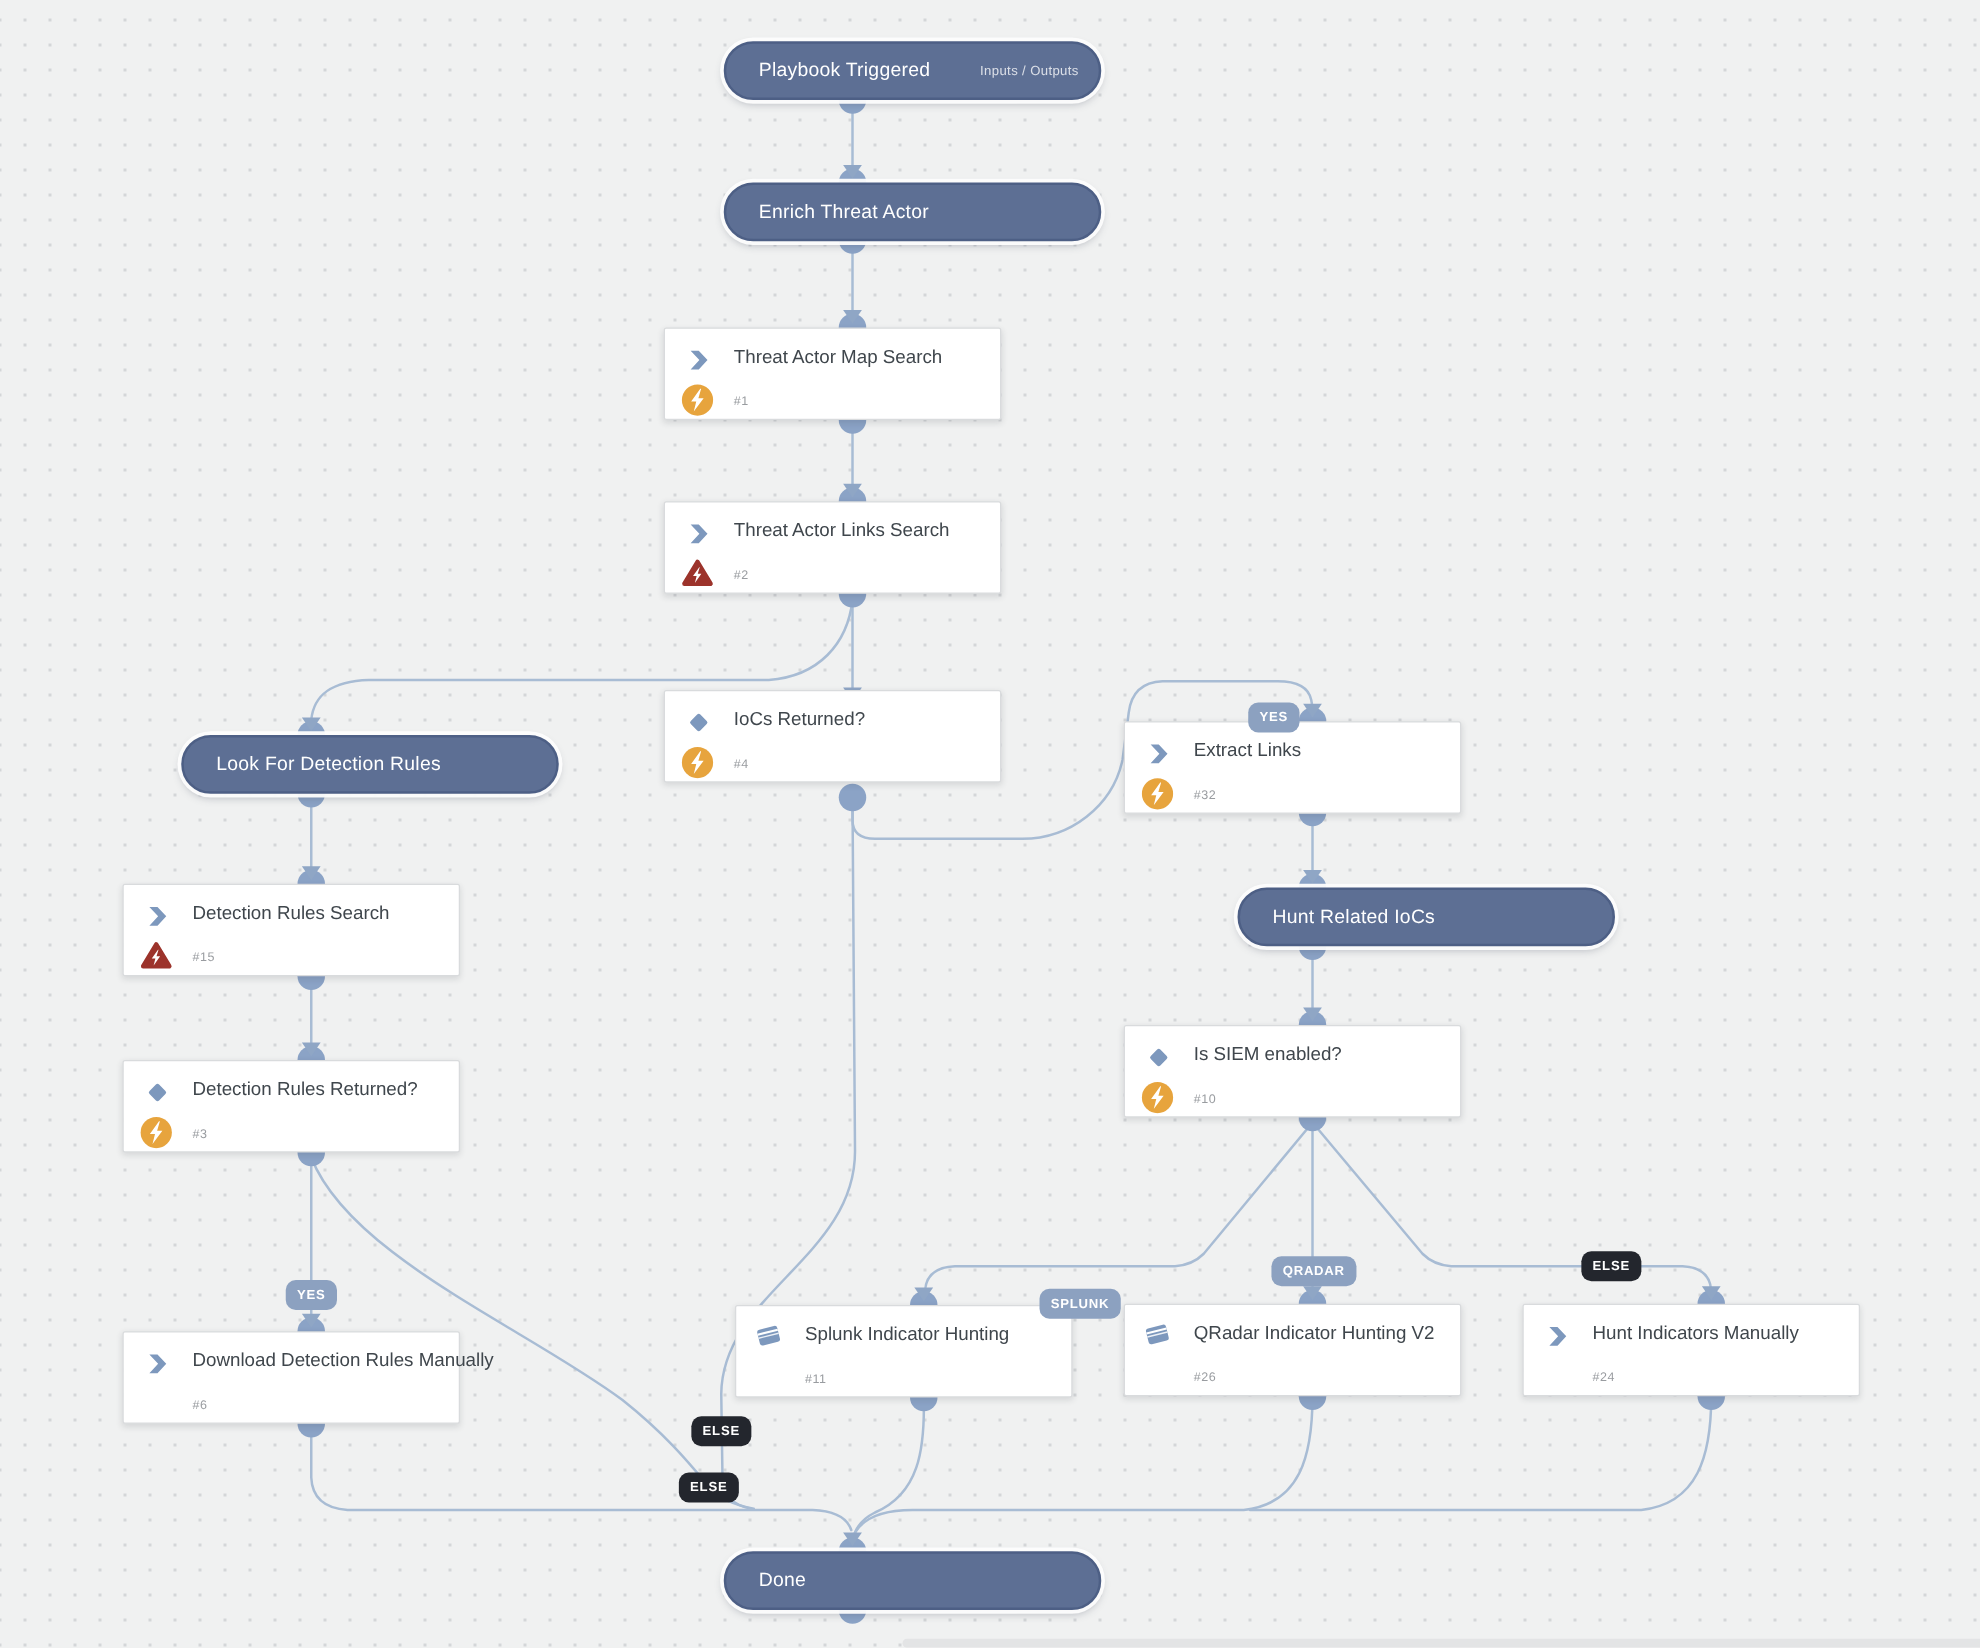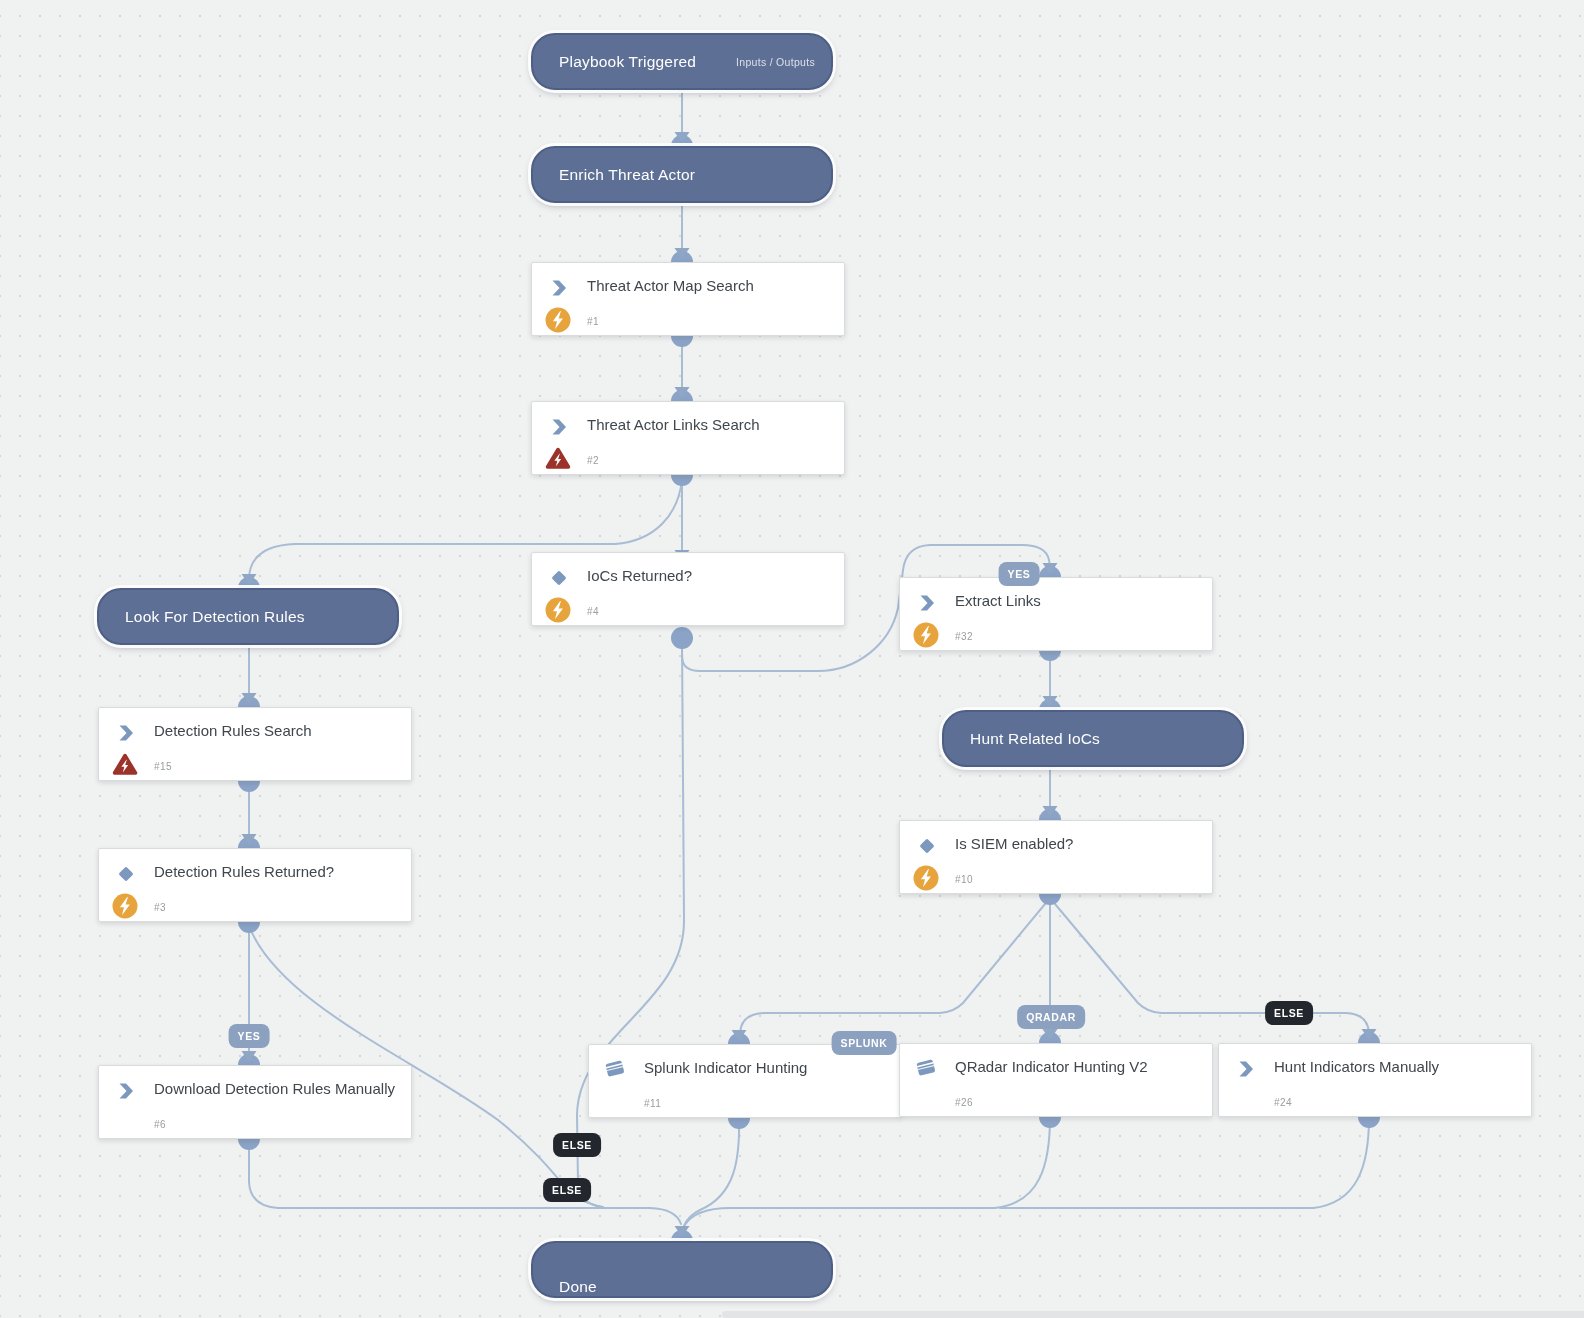--- a/index.html
+++ b/index.html
@@ -9,29 +9,29 @@
     background:#f0f1f1;
   }
   .canvas{
     position:absolute;inset:0;
     background-image:radial-gradient(circle,#d4d6d8 1.3px,transparent 1.5px);
     background-size:20px 20px;background-position:10px 6px;
   }
   svg.edges{position:absolute;left:0;top:0;z-index:1;}
   .node{position:absolute;z-index:2;box-sizing:border-box;cursor:pointer;}
   .pill{
-    width:302px;height:57px;border-radius:24px;
+    width:302px;height:47px;border-radius:24px;
     background:#5d6f94;border:2px solid #4d5f85;
     box-shadow:0 0 0 3px rgba(253,253,253,.95),0 3px 7px rgba(60,70,90,.35);
-    display:flex;align-items:center;padding:0 16px 0 26px;
+    display:flex;align-items:center;padding:0 16px 0 26px;margin-left:48px;
   }
   .pill-title{color:#ffffff;font-size:15.5px;font-weight:500;letter-spacing:.2px;}
   .pill-right{margin-left:auto;color:rgba(255,255,255,.78);font-size:10.5px;letter-spacing:.3px;}
   .card{
-    width:314px;height:74px;background:#ffffff;border:1px solid #d9dbdd;border-radius:2px;
+    width:270px;height:74px;background:#ffffff;border:1px solid #d9dbdd;border-radius:2px;
     box-shadow:0 2px 5px rgba(40,50,60,.14);
   }
   .type-icon{position:absolute;left:17px;top:15px;width:20px;height:20px;display:block;}
   .type-icon.book{left:14px;top:11px;width:24px;height:24px;}
   .card-title{position:absolute;left:55px;top:14px;font-size:15px;color:#3f464c;white-space:nowrap;}
   .status-icon{position:absolute;left:13px;top:44px;width:26px;height:26px;display:block;}
   .card-num{position:absolute;left:55px;top:53px;font-size:10px;color:#999ca0;letter-spacing:.4px;}
   .edge-label{
     position:absolute;z-index:3;transform:translate(-50%,-50%);
     color:#fff;font-size:10.5px;font-weight:600;letter-spacing:.6px;
@@ -270,21 +270,21 @@
 </div>
 
 <div class="node card" style="left:1218px;top:1043px;">
   <svg class="type-icon">
       <use href="#sym-chevron"></use>
     </svg>
   <span class="card-title">Hunt Indicators Manually</span>
   <span class="card-num">#24</span>
 </div>
 
-<div class="node pill" style="left:531px;top:1241px;align-items:flex-end;">
+<div class="node pill" style="left:531px;top:1241px;">
   <span class="pill-title">Done</span>
 </div>
 
 <div class="edge-label light" style="left:1019px;top:545px;">YES</div>
 <div class="edge-label light" style="left:249px;top:1007px;">YES</div>
 <div class="edge-label light" style="left:864px;top:1014px;">SPLUNK</div>
 <div class="edge-label light" style="left:1051px;top:988px;text-align:right;">QRADAR</div>
 <div class="edge-label dark" style="left:1289px;top:1013px;">ELSE</div>
 <div class="edge-label dark" style="left:577px;top:1145px;">ELSE</div>
 <div class="edge-label dark" style="left:567px;top:1190px;">ELSE</div>

